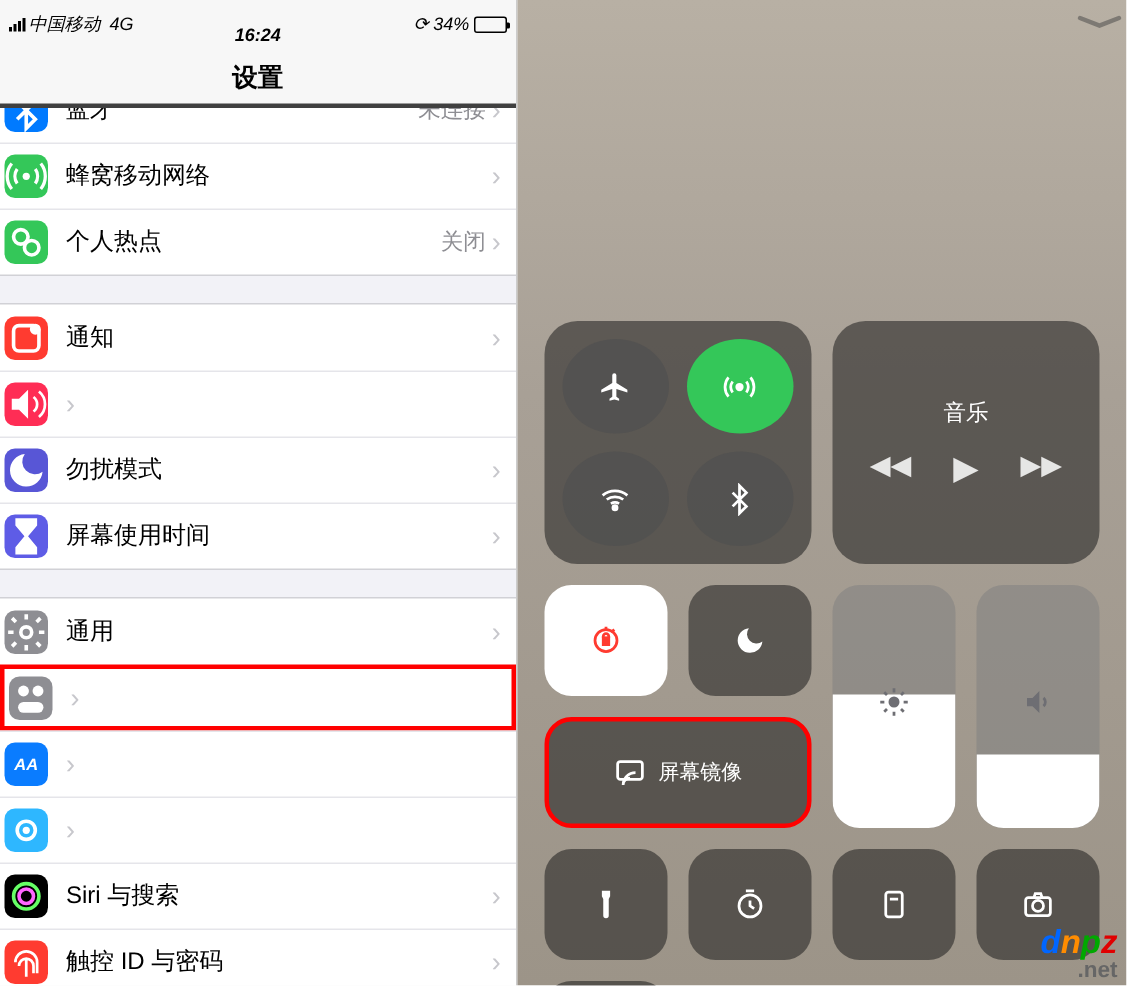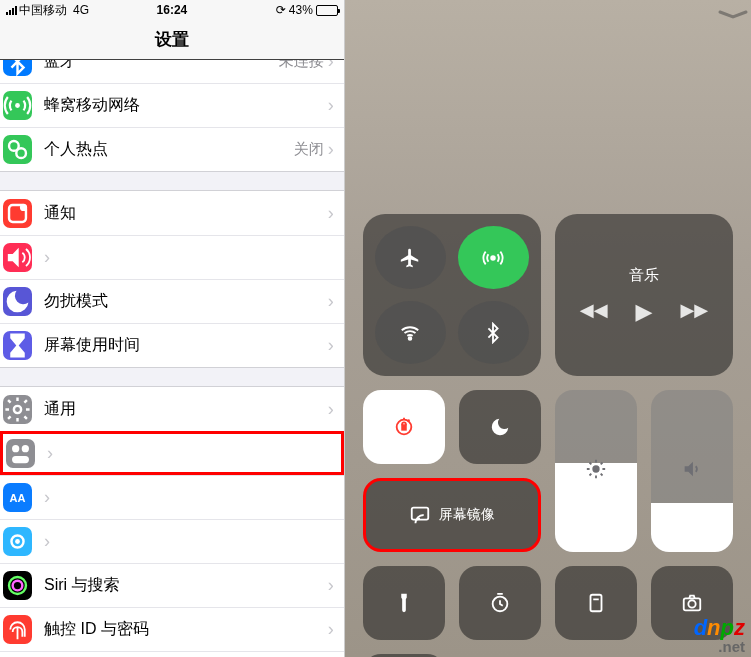--- a/index.html
+++ b/index.html
@@ -2,37 +2,37 @@
 <html><head>
 <meta charset="utf-8">
 <style>
 * { margin: 0; padding: 0; box-sizing: border-box; font-family: -apple-system, "Helvetica Neue", Arial, sans-serif; }
 body { width: 751px; height: 657px; background: #fff; display: flex; position: relative; }
 .pane { height: 657px; position: relative; }
 .left { width: 376px; border-right: 1px solid #ccc; background: #f2f2f7; display: flex; flex-direction: column; }
 .right { width: 443px; background: linear-gradient(180deg, #b8b0a4 0%, #a8a096 40%, #9c9488 100%); display: flex; flex-direction: column; align-items: flex-end; gap: 44px; }
 
 
-.status { height: 20px; display: flex; align-items: center; padding: 4px 6px; font-size: 12px; background: #f7f7f7; }
+.status { height: 20px; display: flex; padding: 16px 6px; font-size: 12px; background: #f7f7f7; font-style: italic; }
 .st-left { flex: 1; display: flex; align-items: center; gap: 2px; }
 .st-center { flex: 1; text-align: center; font-weight: 600; }
 .st-right { flex: 1; display: flex; align-items: center; justify-content: flex-end; gap: 3px; }
 .signal { display: inline-flex; align-items: flex-end; gap: 1px; }
 .signal span { width: 2px; background: #000; }
 .signal span:nth-child(1){height:3px}.signal span:nth-child(2){height:5px}.signal span:nth-child(3){height:7px}.signal span:nth-child(4){height:9px}
 .battery { width: 22px; height: 11px; border: 1px solid #000; border-radius: 2px; position: relative; }
 .battery::after { content:''; position:absolute; right:-3px; top:3px; width:2px; height:4px; background:#000; border-radius:0 1px 1px 0;}
 .battery-fill { background:#000; height:100%; width:58%; }
 
-.nav-title { height: 40px; line-height: 40px; text-align: center; font-size: 17px; font-weight: 600; background:#f7f7f7; border-bottom: 1px solid #404040; }
+.nav-title { height: 40px; line-height: 40px; text-align: center; font-size: 17px; font-weight: 600; background:#f7f7f7; border-bottom: 3px solid #404040; }
 
 .section { background:#fff; border-top:1px solid #d1d1d6; border-bottom:1px solid #d1d1d6; margin-bottom: 18px; }
 .row { display:flex; align-items:center; height:44px; padding-left:3px; border-top:1px solid #e5e5ea; position:relative; }
 .row:first-child { border-top:none; }
-.row .ic { width:29px; height:29px; border-radius:7px; display:flex; align-items:center; justify-content:center; color:#fff; flex-shrink:0; margin-right:12px; font-size:16px; }
+.row .ic { width:29px; height:29px; border-radius:7px; display:flex; align-items:center; justify-content:center; color:#fff; flex-shrink:0; margin-right:12px; font-size:16px;font-style:italic; }
 .row .label { flex:1; font-size:16px; color:#000; }
 .row .detail { color:#8e8e93; font-size:15px; margin-right:4px; }
 .row .chev { color:#c7c7cc; margin-right:10px; font-size:18px; }
 .highlight-box { border:3px solid #ff0000; }
 
 
 .bg-blue{background:#007aff}.bg-green{background:#34c759}.bg-red{background:#ff3b30}.bg-purple{background:#5856d6}
 .bg-gray{background:#8e8e93}.bg-indigo{background:#5e5ce6}.bg-cyan{background:#2eb7ff}.bg-dkblue{background:#0a7cff}
 .bg-black{background:#000}
 
@@ -73,21 +73,21 @@
           <span></span>
           <span></span>
           <span></span>
         </span>
       <span>中国移动</span>
       <span style="margin-left:4px">4G</span>
     </div>
     <div class="st-center">16:24</div>
     <div class="st-right">
       <span>⟳</span>
-      <span>43%</span>
+      <span>34%</span>
       <span class="battery"><span class="battery-fill"></span></span>
     </div>
   </div>
   <div class="nav-title">设置</div>
 
   <div style="overflow:hidden; flex:1">
 
   <div class="section" style="margin-top:-22px">
     <div class="row">
       <div class="ic bg-blue">

